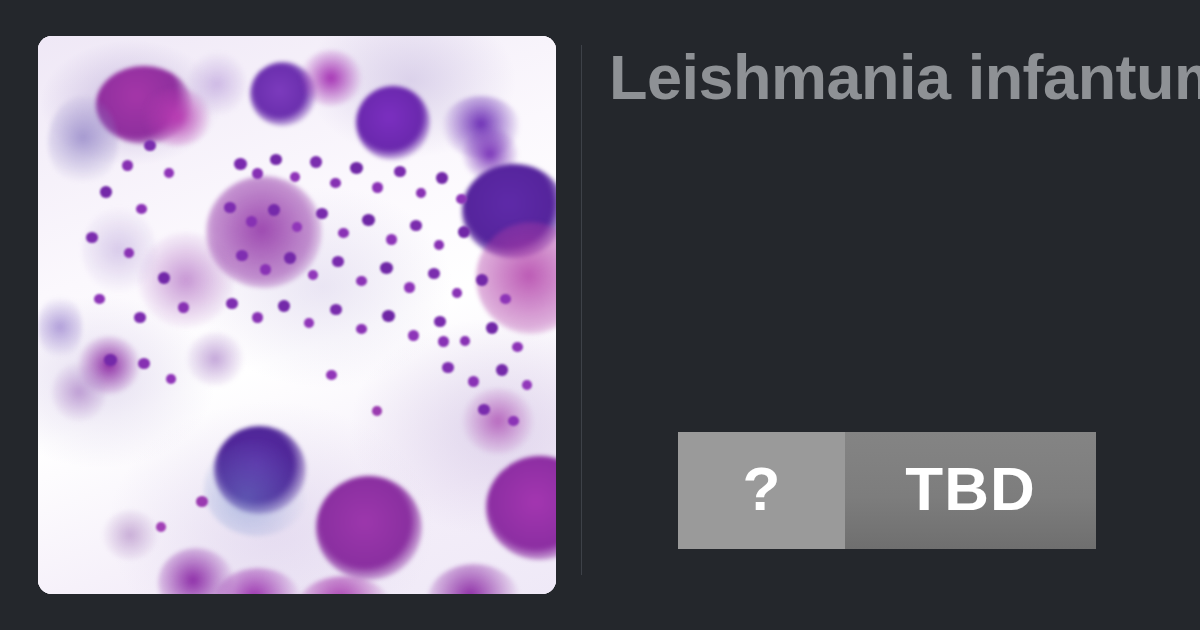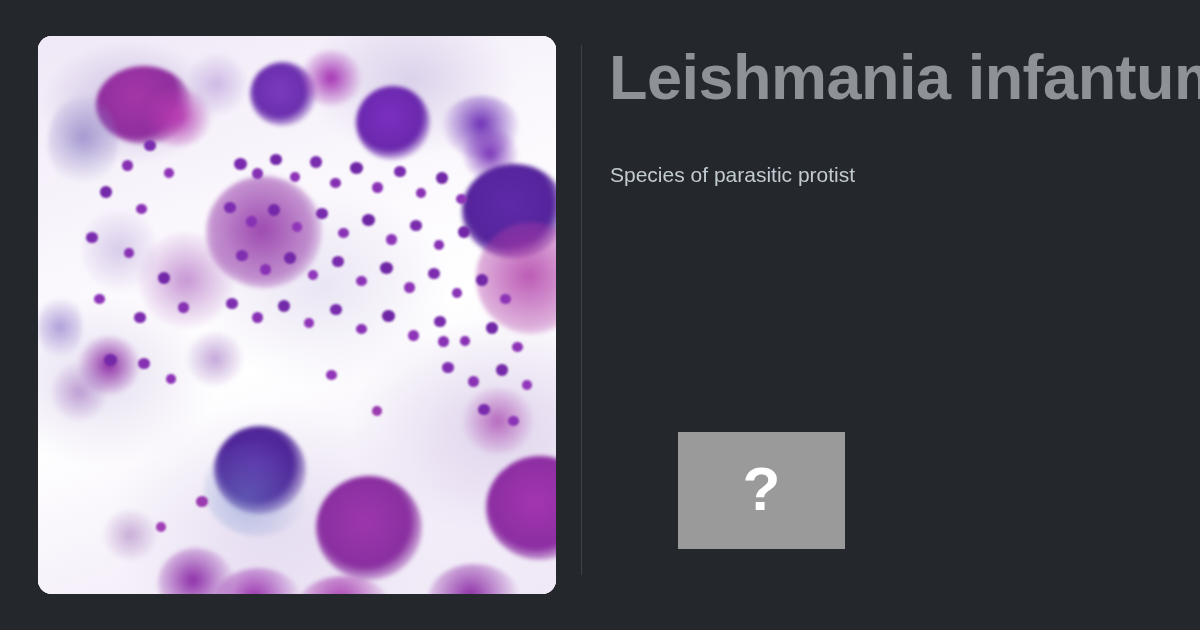--- a/index.html
+++ b/index.html
@@ -241,22 +241,24 @@
 
     </div>
   </div>
 
   <div id="divider"></div>
 
   <div id="info-panel">
 
     <h1 id="page-title">Leishmania infantum</h1>
 
-    <p id="page-subtitle">Species of parasitic protist</p>
 
     <div id="status-badge">
       <div id="badge-icon-segment">
         <span class="glyph">?</span>
       </div>
+      <div id="badge-value-segment">
+        <span class="value">TBD</span>
+      </div>
     </div>
 
   </div>
 </div>
 
 </body></html>

